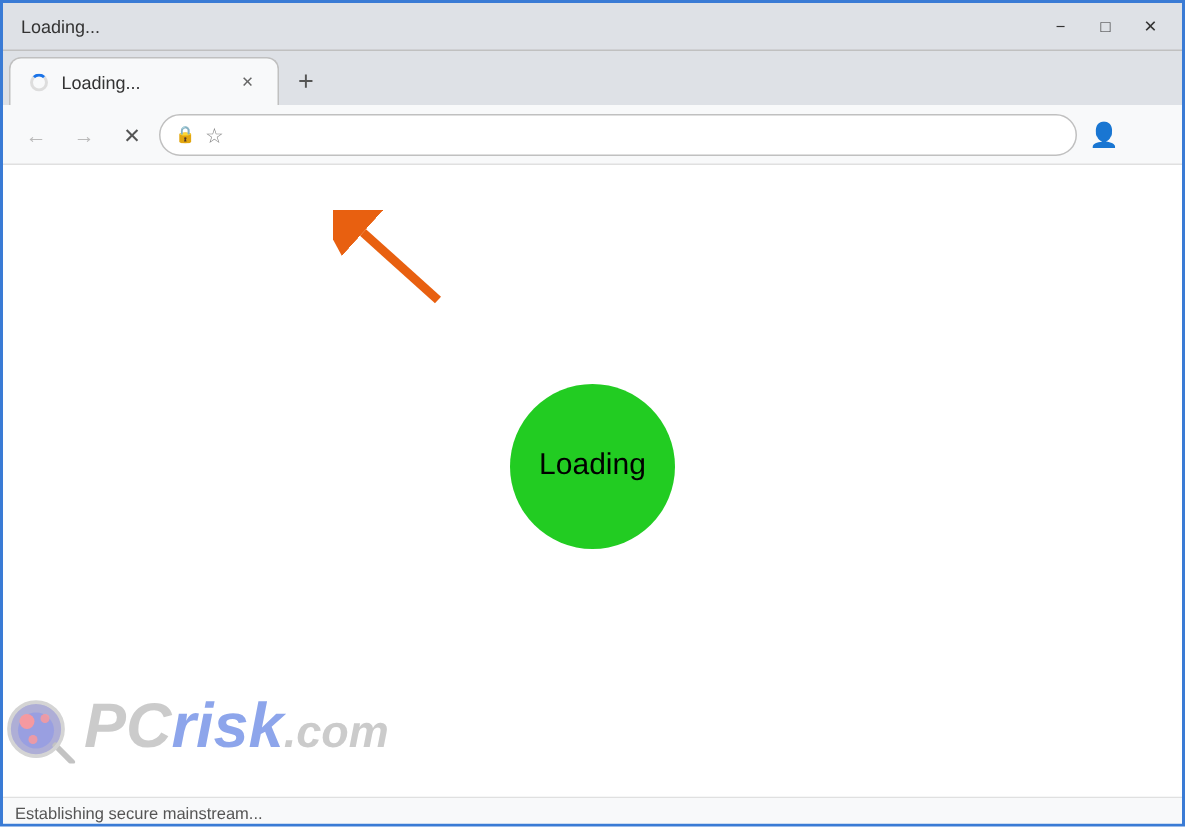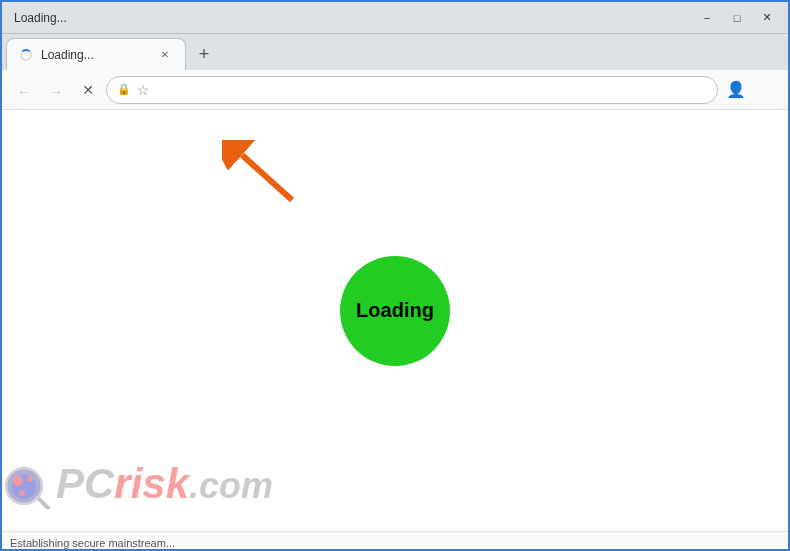--- a/index.html
+++ b/index.html
@@ -196,21 +196,21 @@
       border-radius: 50%;
       display: flex;
       align-items: center;
       justify-content: center;
       position: relative;
       margin-top: -20px;
     }
 
     .loading-text {
       font-size: 20px;
-      font-weight: bold;
+      font-weight: normal;
       color: #000;
     }
 
     
     .arrow-annotation {
       position: absolute;
       top: 30px;
       left: 220px;
       width: 80px;
       height: 60px;
@@ -350,22 +350,22 @@
         <circle cx="22" cy="28" r="12" fill="#2233cc" opacity="0.7"></circle>
         <circle cx="16" cy="22" r="5" fill="#ff3333" opacity="0.9"></circle>
         <circle cx="28" cy="20" r="3" fill="#ff3333" opacity="0.8"></circle>
         <circle cx="20" cy="34" r="3" fill="#ff3333" opacity="0.8"></circle>
 
         <line x1="35" y1="38" x2="46" y2="49" stroke="#888" stroke-width="4" stroke-linecap="round"></line>
         <circle cx="22" cy="27" r="18" fill="none" stroke="#aaa" stroke-width="2.5"></circle>
       </svg>
       <div style="display:flex; align-items:baseline;">
         <span class="pc-part" style="font-size:42px; font-weight:900; font-style:italic; color:#999; font-family:Liberation Sans, sans-serif;">PC</span>
-        <span class="risk-part" style="font-size:42px; font-weight:900; font-style:italic; color:#ef4444; font-family:Arial Black, Arial;">risk</span>
-        <span class="com-part" style="font-size:36px; font-weight:900; font-style:italic; color:#999; font-family:Arial Black, Arial;">.com</span>
+        <span class="risk-part" style="font-size:42px; font-weight:900; font-style:italic; color:#1d4ed8; font-family:Arial Black, Arial;">risk</span>
+        <span class="com-part" style="font-size:30px; font-weight:900; font-style:italic; color:#999; font-family:Arial Black, Arial;">.com</span>
       </div>
     </div>
   </div>
 </div>
 
 <div class="status-bar">
   <span>Establishing secure mainstream...</span>
 </div>
 
 </body></html>

